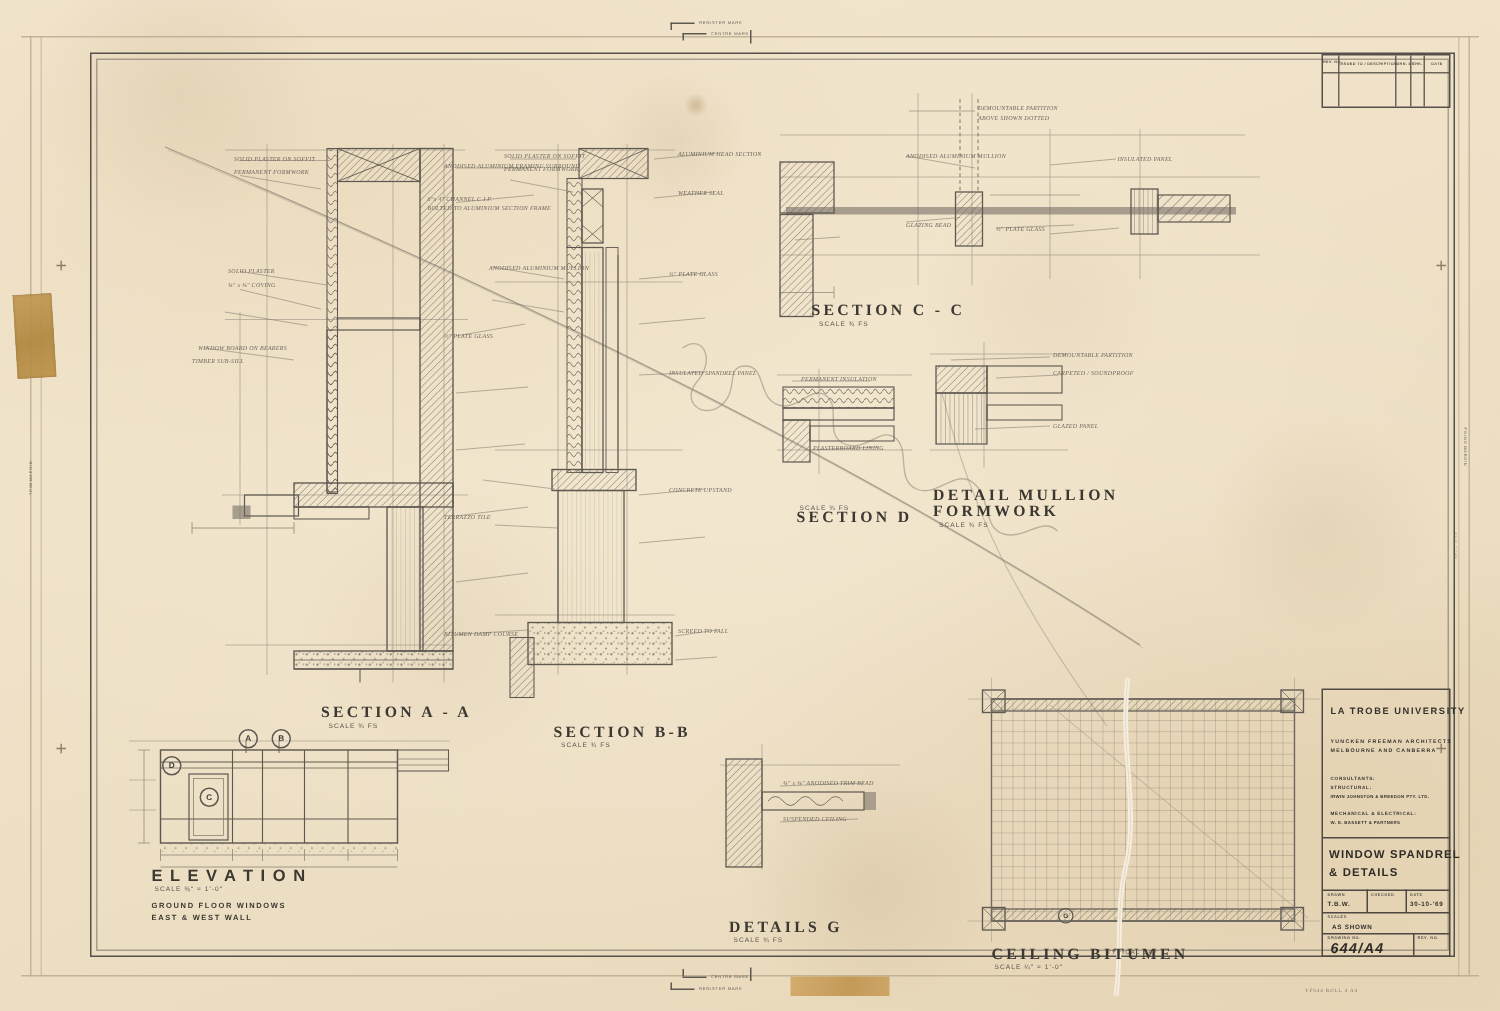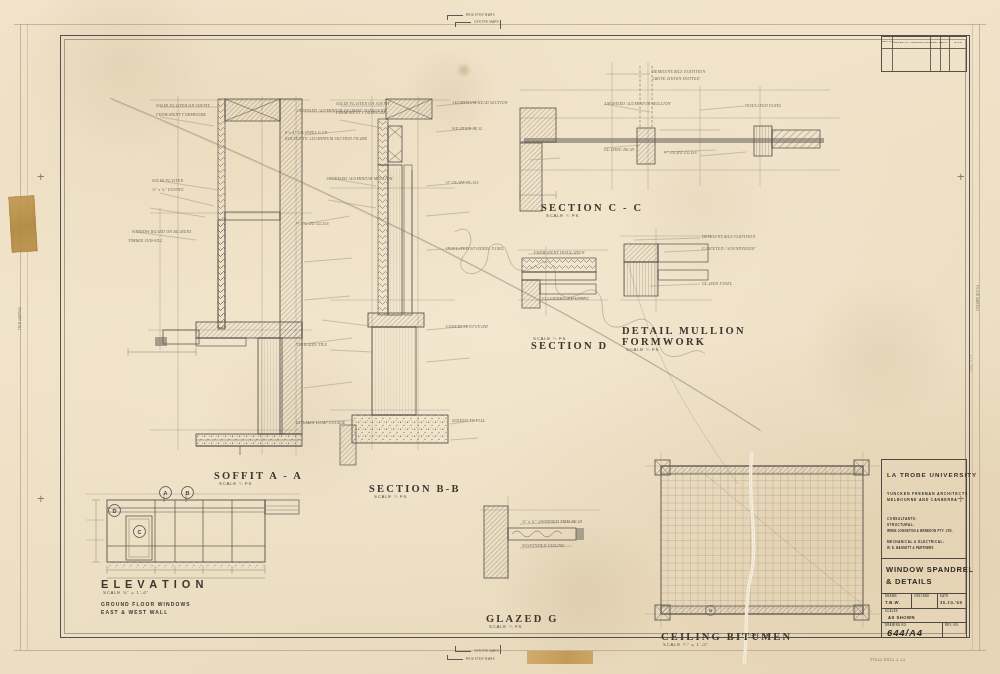--- a/index.html
+++ b/index.html
@@ -452,37 +452,37 @@
         <line x1="863" y1="452" x2="863" y2="628"></line>
       </g>
 
       <path d="M700 470 C 760 520, 820 570, 872 612" stroke="#968d7e" stroke-width="0.6" fill="none" opacity="0.6"></path>
     </g>
 
     <path d="M752 452 C 746 500, 760 540, 750 580 C 744 608, 748 634, 744 664" stroke="#f7efe0" stroke-width="3.2" fill="none" opacity="0.95"></path>
     <path d="M752 452 C 746 500, 760 540, 750 580 C 744 608, 748 634, 744 664" stroke="#cfc2a6" stroke-width="0.6" fill="none" opacity="0.5"></path>
   </svg>
 
-  <div class="lbl ttl" style="left:214px;top:470px;">SOFFIT  A - A</div>
+  <div class="lbl ttl" style="left:214px;top:470px;">SECTION  A - A</div>
   <div class="lbl scl" style="left:219px;top:481px;">SCALE  ¾  FS</div>
 
   <div class="lbl ttl" style="left:369px;top:483px;">SECTION  B-B</div>
   <div class="lbl scl" style="left:374px;top:494px;">SCALE  ¾  FS</div>
 
   <div class="lbl ttl" style="left:541px;top:202px;">SECTION  C - C</div>
   <div class="lbl scl" style="left:546px;top:213px;">SCALE  ¾  FS</div>
 
   <div class="lbl ttl" style="left:531px;top:340px;">SECTION  D</div>
   <div class="lbl scl" style="left:533px;top:336px;">SCALE  ¾  FS</div>
 
   <div class="lbl ttl" style="left:622px;top:325px;">DETAIL MULLION</div>
   <div class="lbl ttl" style="left:622px;top:336px;">FORMWORK</div>
   <div class="lbl scl" style="left:626px;top:347px;">SCALE  ¾  FS</div>
 
-  <div class="lbl ttl" style="left:486px;top:613px;">GLAZED  G</div>
+  <div class="lbl ttl" style="left:486px;top:613px;">DETAILS  G</div>
   <div class="lbl scl" style="left:489px;top:624px;">SCALE  ¾  FS</div>
 
   <div class="lbl" style="left:101px;top:578px;font-size:11px;font-weight:700;letter-spacing:1px;">E L E V A T I O N</div>
   <div class="lbl scl" style="left:103px;top:590px;">SCALE  ⅜" = 1'-0"</div>
   <div class="lbl" style="left:101px;top:601px;font-size:5px;font-weight:700;letter-spacing:1.1px;">GROUND  FLOOR  WINDOWS</div>
   <div class="lbl" style="left:101px;top:609px;font-size:5px;font-weight:700;letter-spacing:1.1px;">EAST  &amp;  WEST  WALL</div>
 
   <div class="lbl ttl" style="left:661px;top:631px;">CEILING  BITUMEN</div>
   <div class="lbl scl" style="left:663px;top:642px;">SCALE  ¼" = 1'-0"</div>
   <div class="lbl" style="left:738px;top:632px;font-size:4px;letter-spacing:.8px;color:#5a554d;">TYPICAL   BAY</div>

